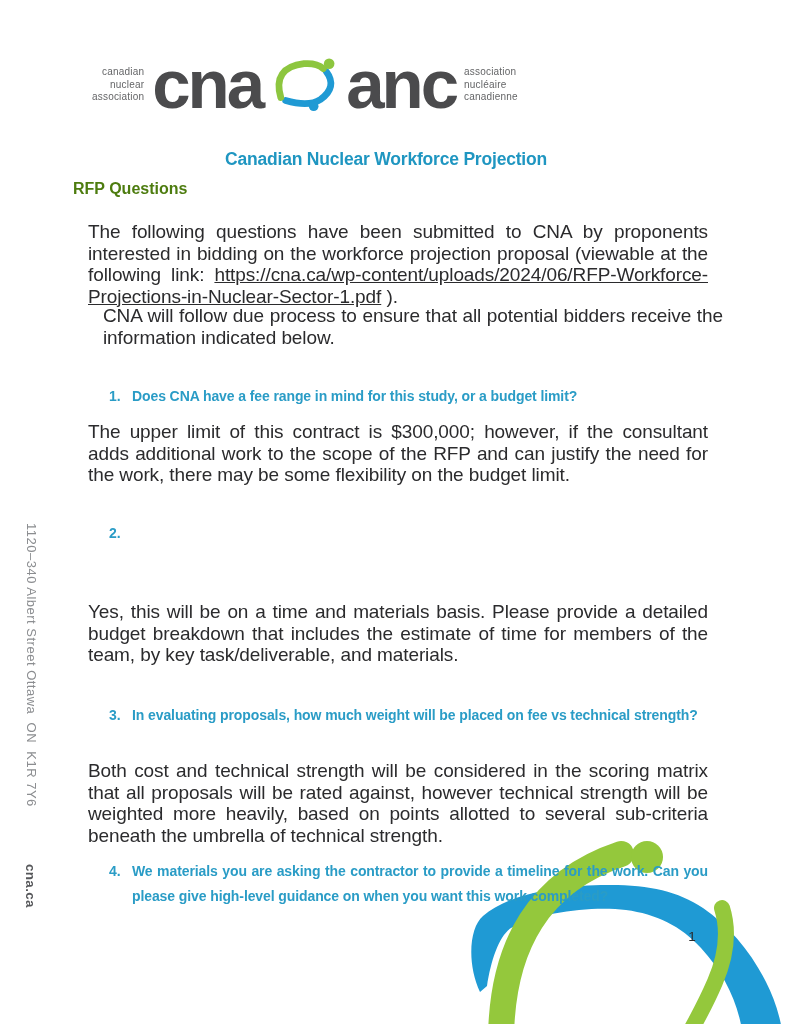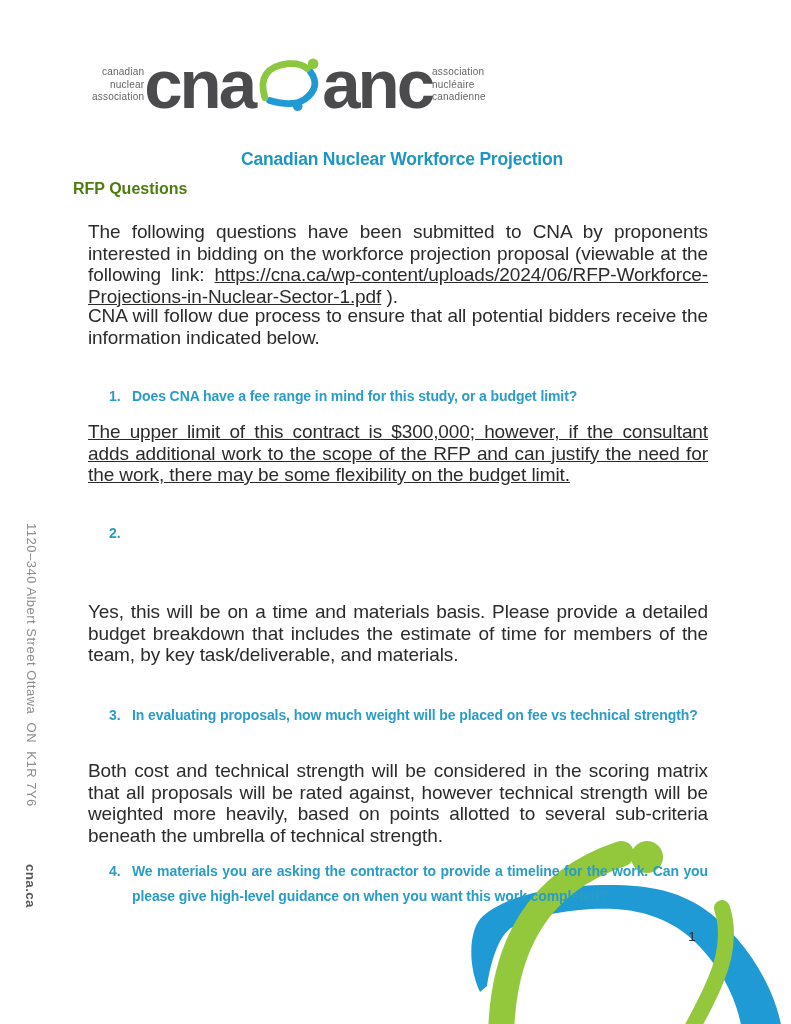--- a/index.html
+++ b/index.html
@@ -7,29 +7,29 @@
   #canvas {
     position:relative; width:791px; height:1024px; background:#ffffff;
     overflow:hidden; font-family:"Liberation Sans", sans-serif;
     color:#2b2b2d; margin:0 auto;
   }
   
   .swoosh { position:absolute; right:0; bottom:0; z-index:0; }
   
   .layer { position:absolute; left:0; top:0; width:100%; height:100%; z-index:1; }
   
-  .logo { position:absolute; left:92px; top:56px; display:flex; align-items:center; gap:0; }
+  .logo { position:absolute; left:92px; top:56px; display:flex; align-items:center; gap:8px; }
   .tagline { font-size:10px; line-height:12.5px; color:#646567; letter-spacing:0.2px; }
   .tagline.right-al { text-align:right; }
   .tagline.left-al  { text-align:left; }
   .wordmark { font-size:69px; font-weight:bold; color:#4b4b4d; letter-spacing:-3px; line-height:58px; }
   .atom { margin:0 2px; }
   
   .doc-title {
-    position:absolute; left:92px; top:149px; width:620px; text-align:center;
+    position:absolute; left:76px; top:149px; width:620px; text-align:center;
     font-size:17.5px; font-weight:bold; color:#1f96c1; letter-spacing:-0.2px;
   }
   .doc-subtitle {
     position:absolute; left:73px; top:180px; width:620px; text-align:left;
     font-size:16px; font-weight:bold; color:#4d7c0f;
   }
   
   .para, .answer {
     position:absolute; left:88px; width:620px; text-align:justify;
     font-size:19px; line-height:21.5px; letter-spacing:-0.1px; color:#2b2b2d;
@@ -103,27 +103,27 @@
         <div>nucléaire</div>
         <div>canadienne</div>
       </div>
     </div>
 
     <div class="doc-title">Canadian Nuclear Workforce Projection</div>
     <div class="doc-subtitle">RFP Questions</div>
 
     <p class="para" style="top:221px;"><span>The following questions have been submitted to CNA by proponents interested in bidding on the workforce projection proposal (viewable at the following link: </span><a class="doc-link">https://cna.ca/wp-content/uploads/2024/06/RFP-Workforce-Projections-in-Nuclear-Sector-1.pdf</a><span> ).</span></p>
 
-    <p class="para" style="top:305px;">CNA will follow due process to ensure that all potential bidders receive the information indicated below.</p>
+    <p class="para" style="top:305px;margin-left:15px;">CNA will follow due process to ensure that all potential bidders receive the information indicated below.</p>
 
     <div class="question" style="top:384px;">
       <span class="qnum">1.</span>
       <span>Does CNA have a fee range in mind for this study, or a budget limit?</span>
     </div>
-    <div class="answer" style="top:421px;text-decoration:underline;">The upper limit of this contract is $300,000; however, if the consultant adds additional work to the scope of the RFP and can justify the need for the work, there may be some flexibility on the budget limit.</div>
+    <div class="answer" style="top:421px;">The upper limit of this contract is $300,000; however, if the consultant adds additional work to the scope of the RFP and can justify the need for the work, there may be some flexibility on the budget limit.</div>
 
     <div class="question" style="top:521px;">
       <span class="qnum">2.</span>
     </div>
     <div class="answer" style="top:601px;">Yes, this will be on a time and materials basis. Please provide a detailed budget breakdown that includes the estimate of time for members of the team, by key task/deliverable, and materials.</div>
 
     <div class="question" style="top:703px;">
       <span class="qnum">3.</span>
       <span>In evaluating proposals, how much weight will be placed on fee vs technical strength?</span>
     </div>

